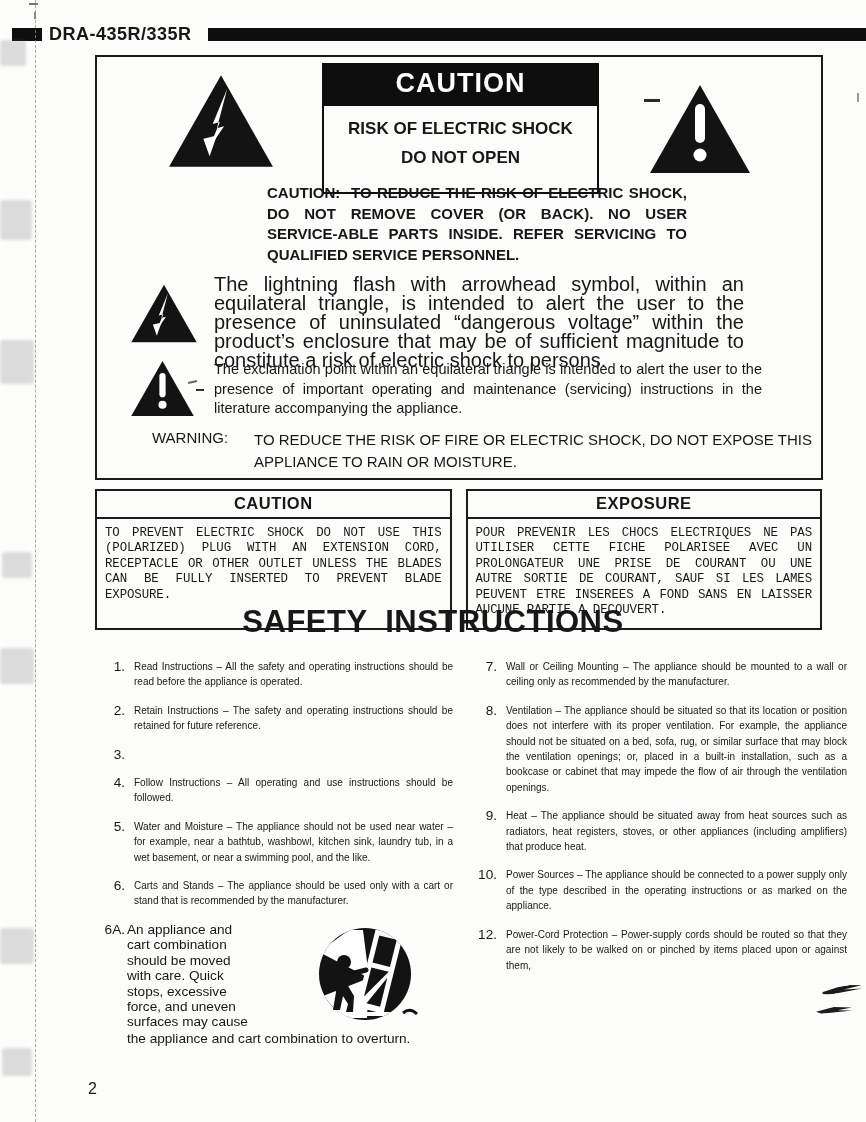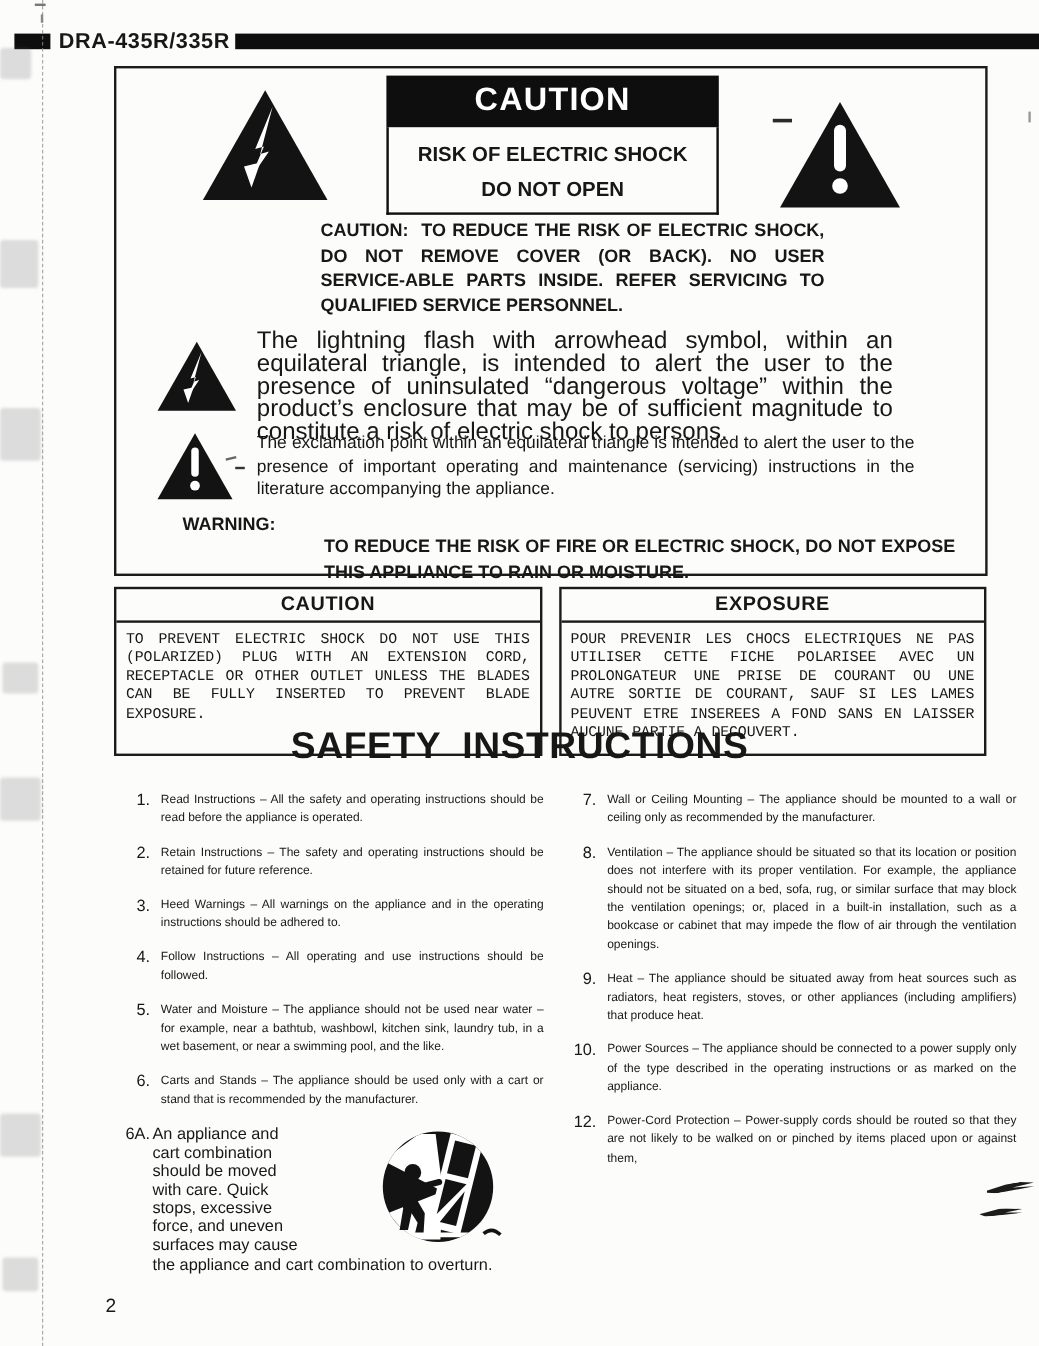--- a/index.html
+++ b/index.html
@@ -5,39 +5,39 @@
   html,body { margin:0; padding:0; background:#e8e8e8; }
   .page {
     position:relative; width:866px; height:1122px; margin:0 auto;
     background:#fcfcfb; color:#171717; overflow:hidden;
     font-family:"Liberation Sans", sans-serif;
   }
 
   
   .header { position:absolute; top:26px; left:12px; right:0; height:16px; display:flex; align-items:center; }
   .bar-short { width:30px; height:13px; background:#0e0e0e; margin-right:7px; }
-  .model { font-weight:bold; font-size:18px; letter-spacing:.5px; white-space:nowrap; padding-right:4px; }
+  .model { font-weight:bold; font-size:18px; letter-spacing:.5px; white-space:nowrap; padding-right:16px; }
   .bar-long { flex:1; height:13px; background:#0e0e0e; }
 
   
   .warn-box { position:absolute; left:95px; top:55px; width:724px; height:421px; border:2px solid #1b1b1b; background:#fcfcfb; }
   .tri { position:absolute; }
   .tri-lightning-lg { left:70px; top:16px; width:108px; height:96px; }
   .tri-excl-lg { left:550px; top:26px; width:106px; height:92px; }
   .caution-sign { position:absolute; left:225px; top:6px; width:277px; }
   .cs-head { background:#0e0e0e; color:#fff; text-align:center; font-weight:bold; font-size:27px; letter-spacing:1px; padding:5px 0 7px; }
-  .cs-body { border:2px solid #0e0e0e; border-top:none; text-align:center; font-weight:bold; font-size:17px; line-height:29px; padding:8px 0 5px; }
+  .cs-body { border:2px solid #0e0e0e; border-top:none; text-align:center; font-weight:bold; font-size:17px; line-height:29px; padding:8px 0 20px; }
   .caution-note { position:absolute; left:170px; top:126px; width:420px; margin:0; font-weight:bold; font-size:15px; line-height:20.5px; text-align:justify; }
   .tri-lightning-sm { left:33px; top:226px; width:68px; height:61px; }
   .tri-excl-sm { left:33px; top:302px; width:65px; height:59px; }
   .note-lightning { position:absolute; left:117px; top:218px; width:530px; margin:0; font-size:20px; line-height:19px; text-align:justify; }
   .note-excl { position:absolute; left:117px; top:303px; width:548px; margin:0; font-size:14.5px; line-height:19.5px; text-align:justify; }
-  .warning-line { position:absolute; left:55px; top:372px; width:660px; display:flex; font-weight:bold; font-size:15px; }
+  .warning-line { position:absolute; left:55px; top:372px; width:660px; display:flex; font-weight:normal; font-size:15px; }
   .warning-line .wlabel { width:86px; flex-shrink:0; margin-right:16px; }
-  .warning-line p { margin:16px; width:560px; line-height:22px; text-align:justify; }
+  .warning-line p { margin:0; width:560px; line-height:22px; text-align:justify; }
 
   
   .two-boxes { position:absolute; left:95px; top:489px; width:727px; display:flex; gap:14px; align-items:stretch; }
   .notice-box { flex:1; border:2px solid #1b1b1b; background:#fcfcfb; }
   .nb-title { text-align:center; font-weight:bold; font-size:16.5px; letter-spacing:.5px; padding:3px 0 4px; border-bottom:2px solid #1b1b1b; }
   .nb-body { margin:0; padding:7px 8px 10px; font-size:12.4px; line-height:15.4px; text-align:justify; letter-spacing:-.1px;font-family:Liberation Mono, monospace; }
 
   
   .safety-title { position:absolute; top:604px; left:0; width:100%; margin:0; text-align:center; font-size:31px; font-weight:bold; letter-spacing:.5px; word-spacing:9px; }
   .cols { position:absolute; left:95px; top:659px; width:752px; display:flex; gap:10px; }
@@ -151,21 +151,20 @@
       <div class="item">
         <span class="num">1.</span>
         <p class="itext">Read Instructions – All the safety and operating instructions should be read before the appliance is operated.</p>
       </div>
       <div class="item">
         <span class="num">2.</span>
         <p class="itext">Retain Instructions – The safety and operating instructions should be retained for future reference.</p>
       </div>
       <div class="item">
         <span class="num">3.</span>
-        <p class="itext">Heed Warnings – All warnings on the appliance and in the operating instructions should be adhered to.</p>
       </div>
       <div class="item">
         <span class="num">4.</span>
         <p class="itext">Follow Instructions – All operating and use instructions should be followed.</p>
       </div>
       <div class="item">
         <span class="num">5.</span>
         <p class="itext">Water and Moisture – The appliance should not be used near water – for example, near a bathtub, washbowl, kitchen sink, laundry tub, in a wet basement, or near a swimming pool, and the like.</p>
       </div>
       <div class="item">

